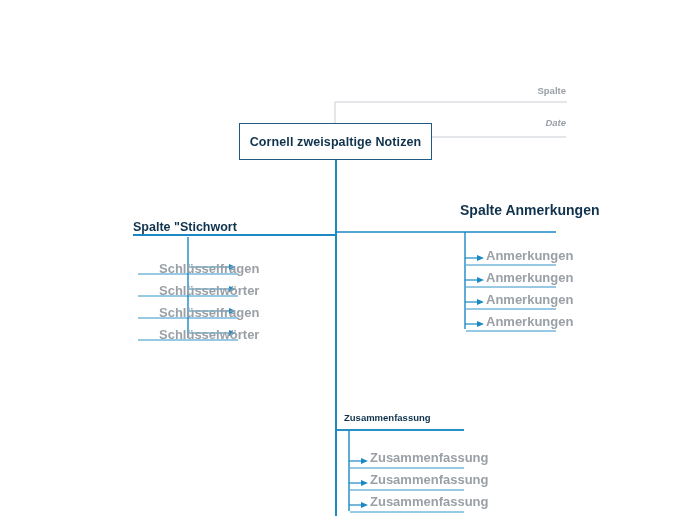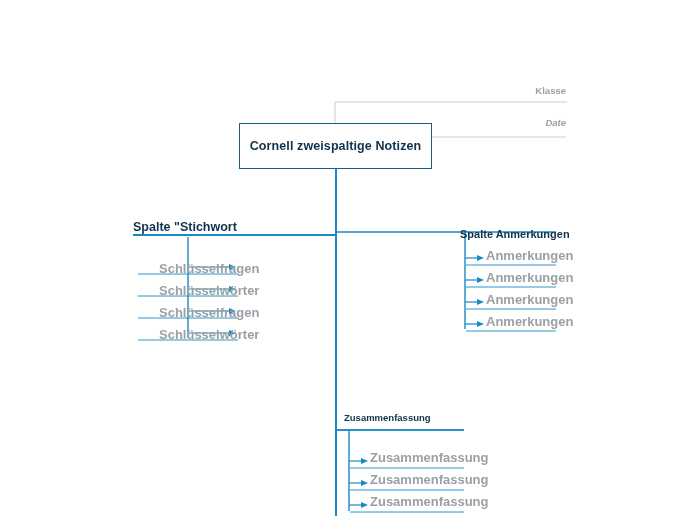--- a/index.html
+++ b/index.html
@@ -26,21 +26,21 @@
   .node {
     position: absolute;
     box-sizing: border-box;
     white-space: nowrap;
   }
   
   .root {
     left: 239px;
     top: 123px;
     width: 193px;
-    height: 46px;
+    height: 37px;
     border: 1.5px solid #1f5c84;
     background: #ffffff;
     color: #10334d;
     font-size: 12.5px;
     font-weight: bold;
     display: flex;
     align-items: center;
     justify-content: center;
     letter-spacing: 0.1px;
   }
@@ -59,22 +59,22 @@
     color: #10334d;
     font-weight: bold;
   }
   .title-stichwort {
     left: 133px;
     top: 220px;
     font-size: 12.5px;
   }
   .title-anmerkungen {
     left: 460px;
-    top: 228px;
-    font-size: 11px;
+    top: 202px;
+    font-size: 14px;
   }
   .title-zusammenfassung {
     left: 344px;
     top: 412px;
     font-size: 9.5px;
   }
 
   
   .leaf {
     color: #9aa0a6;
@@ -143,21 +143,21 @@
     <path d="M350 490 L464 490" fill="none" stroke="#1a89c4" stroke-width="0.9"></path>
     <path d="M350 512 L464 512" fill="none" stroke="#1a89c4" stroke-width="0.9"></path>
     <path d="M336 430 L464 430" fill="none" stroke="#1a89c4" stroke-width="1.6"></path>
   </svg>
 
   <div class="node root">
     <span>Cornell zweispaltige Notizen</span>
   </div>
 
   <div class="node meta meta-klasse">
-    <span>Klasse</span>
+    <span>Spalte</span>
   </div>
   <div class="node meta meta-date">
     <span>Date</span>
   </div>
 
   <div class="node branch-title title-stichwort">
     <span>Spalte "Stichwort</span>
   </div>
 
   <div class="node leaf leaf-l" style="top:261px">

